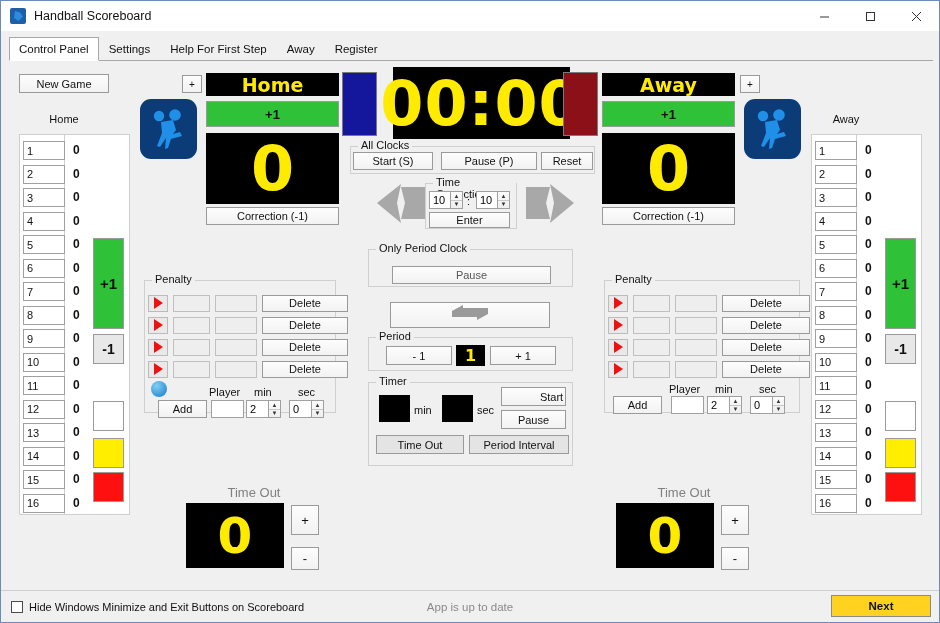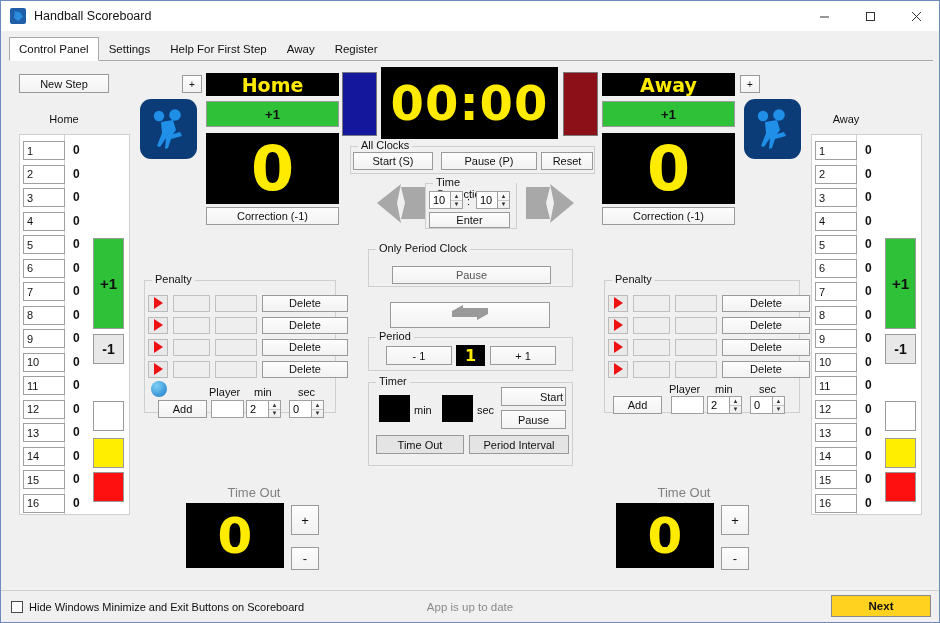--- a/index.html
+++ b/index.html
@@ -170,21 +170,21 @@
   </div>
 
   <div class="tabstrip">
     <div class="tab active">Control Panel</div>
     <div class="tab">Settings</div>
     <div class="tab">Help For First Step</div>
     <div class="tab">Away</div>
     <div class="tab">Register</div>
   </div>
 
-  <div class="btn" style="position:absolute;left:18px;top:73px;width:90px;height:19px;">New Step</div>
+  <div class="btn" style="position:absolute;left:18px;top:73px;width:90px;height:19px;">New Game</div>
 
   <div class="lbl" style="left:33px;top:112px;width:60px;text-align:center;">Home</div>
 
   <div style="position:absolute;left:18px;top:133px;width:111px;height:381px;border:1px solid #cfcfcf;background:#fff;"></div>
   <div style="position:absolute;left:63px;top:133px;width:1px;height:381px;background:#cfcfcf;"></div>
 
   <div id="home-roster" style="position:absolute;left:22px;top:138px;width:104px;">
       <div style="position: relative; height: 23.5px;">
         <div class="txt" style="position: absolute; left: 0px; top: 2px; width: 42px; height: 19px;">1</div>
         <div style="position: absolute; left: 50px; top: 4px; font-size: 12px; font-weight: bold; color: rgb(17, 17, 17);">0</div>
@@ -265,21 +265,21 @@
       <path d="M12 14 L24 12 L27 22 L24 26 L31 24 L33 28 L22 31 L19 40 L16 41 L17 30 L11 39 L8 38 L13 25 Z" fill="#1f8fe8"></path>
     </svg>
   </div>
   <div class="lcd" style="position:absolute;left:205px;top:72px;width:133px;height:23px;font-size:19px;">Home</div>
   <div class="btn" style="position:absolute;left:205px;top:100px;width:133px;height:26px;background:#2fc238;font-size:13px;font-weight:bold;">+1</div>
   <div class="lcd" style="position:absolute;left:205px;top:132px;width:133px;height:71px;font-size:62px;line-height:1;">0</div>
   <div class="btn" style="position:absolute;left:205px;top:206px;width:133px;height:18px;">Correction (-1)</div>
 
   <div style="position:absolute;left:341px;top:71px;width:35px;height:64px;background:#14169c;border:1px solid #7a7a7a;"></div>
 
-  <div class="lcd" style="position:absolute;left:380px;top:66px;width:177px;height:72px;font-size:48px;letter-spacing:1px;">00:00</div>
+  <div class="lcd" style="position:absolute;left:392px;top:66px;width:177px;height:72px;font-size:62px;letter-spacing:1px;">00:00</div>
 
   <div style="position:absolute;left:562px;top:71px;width:35px;height:64px;background:#8c1018;border:1px solid #7a7a7a;"></div>
 
   <div class="lcd" style="position:absolute;left:601px;top:72px;width:133px;height:23px;font-size:19px;">Away</div>
   <div class="btn" style="position:absolute;left:601px;top:100px;width:133px;height:26px;background:#2fc238;font-size:13px;font-weight:bold;">+1</div>
   <div class="lcd" style="position:absolute;left:601px;top:132px;width:133px;height:71px;font-size:62px;line-height:1;">0</div>
   <div class="btn" style="position:absolute;left:601px;top:206px;width:133px;height:18px;">Correction (-1)</div>
   <div class="btn" style="position:absolute;left:739px;top:74px;width:20px;height:18px;font-size:10px;">+</div>
   <div class="pbadge" style="left:743px;top:98px;width:57px;height:60px;">
     <svg width="40" height="42" viewBox="0 0 40 42">

